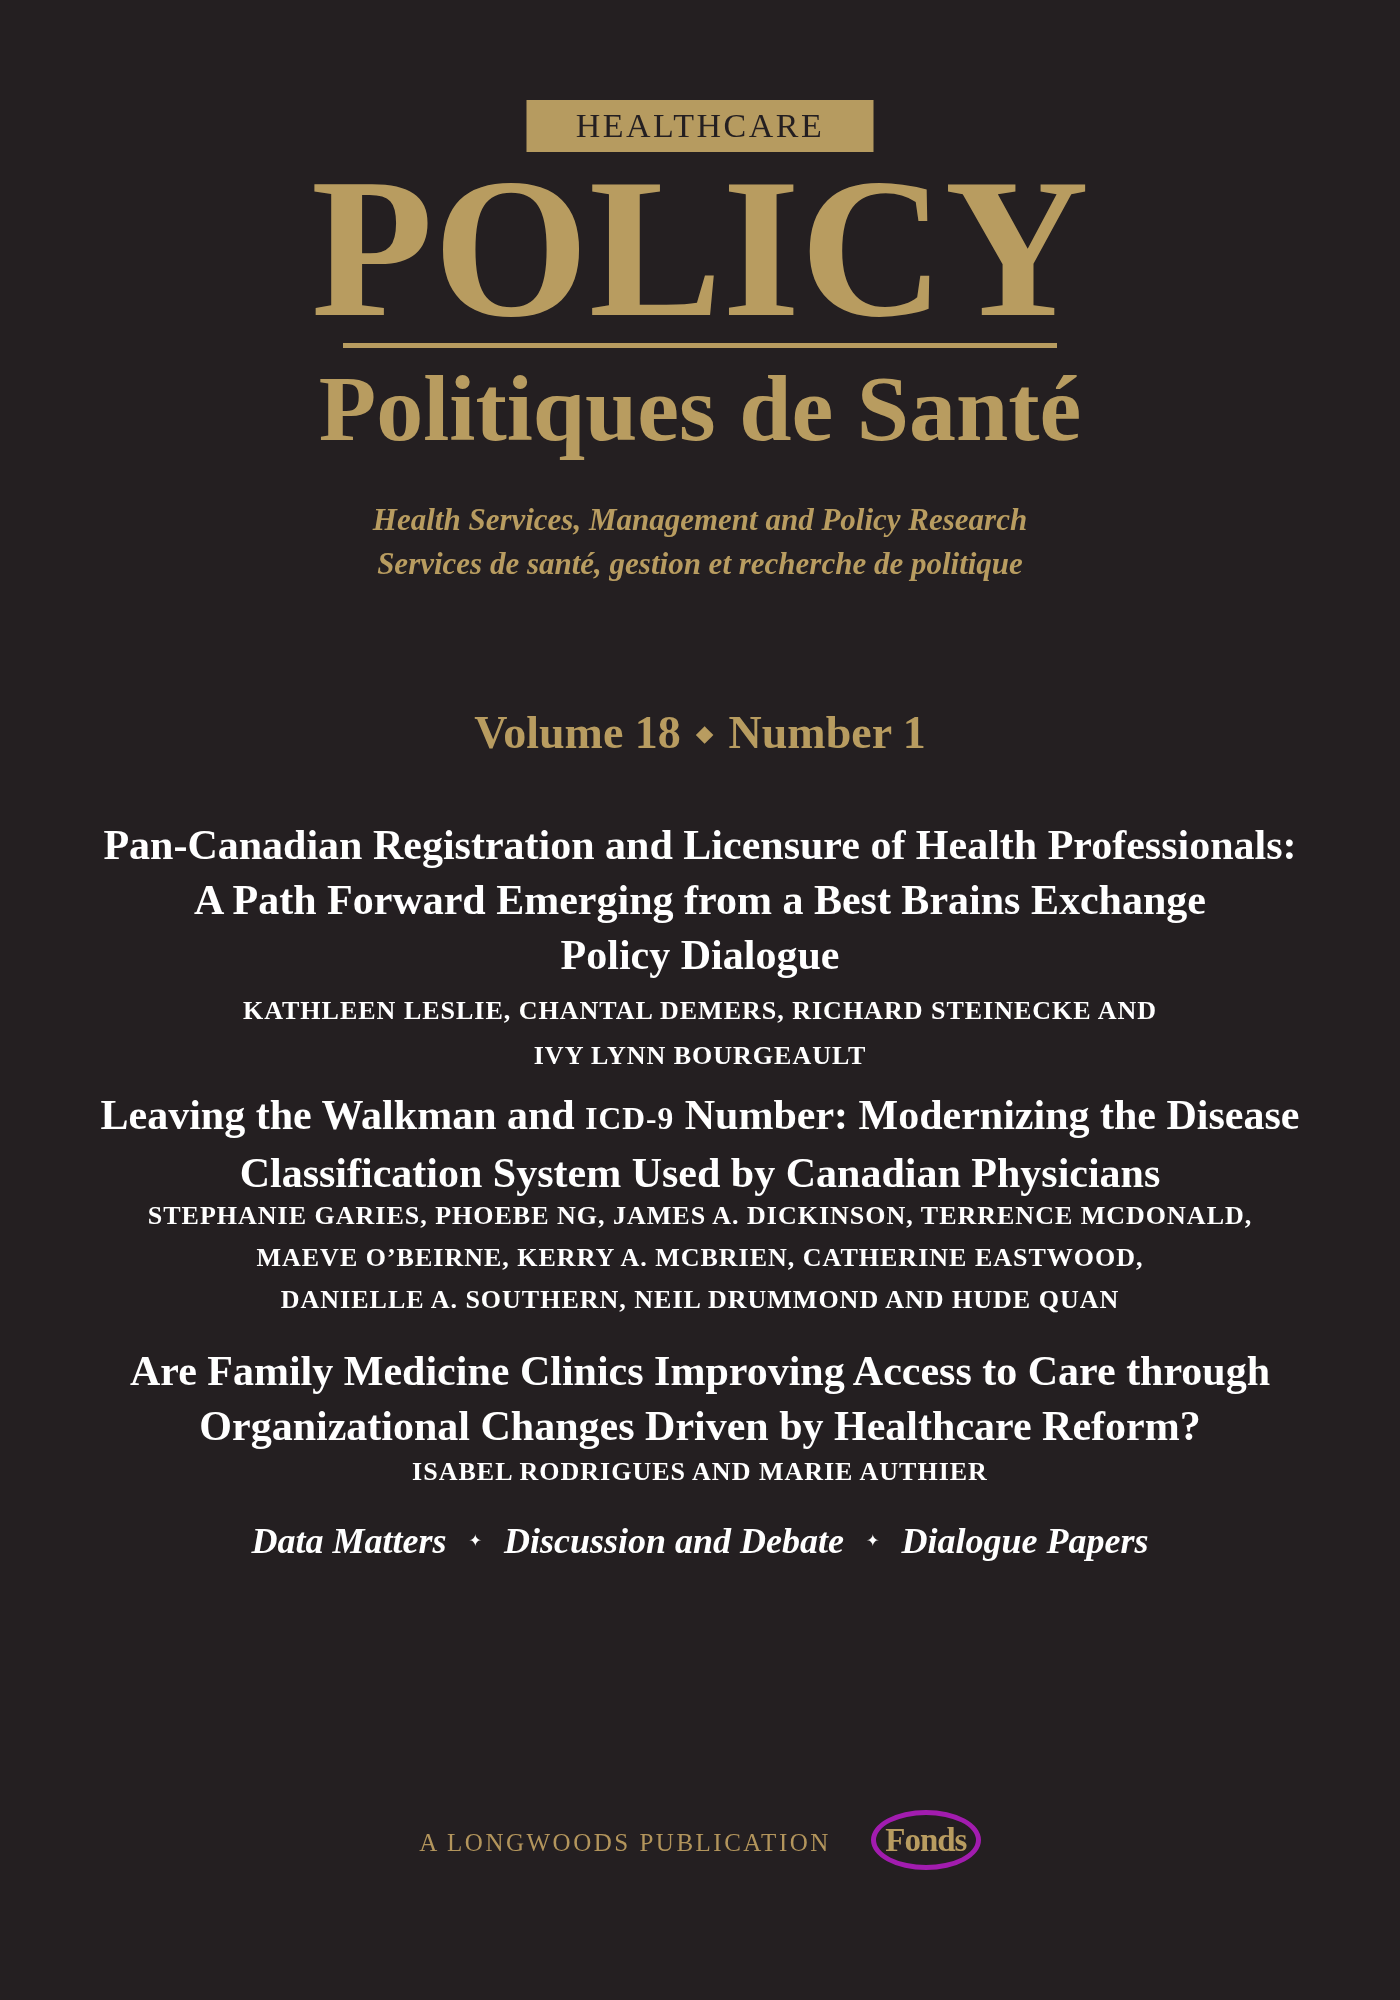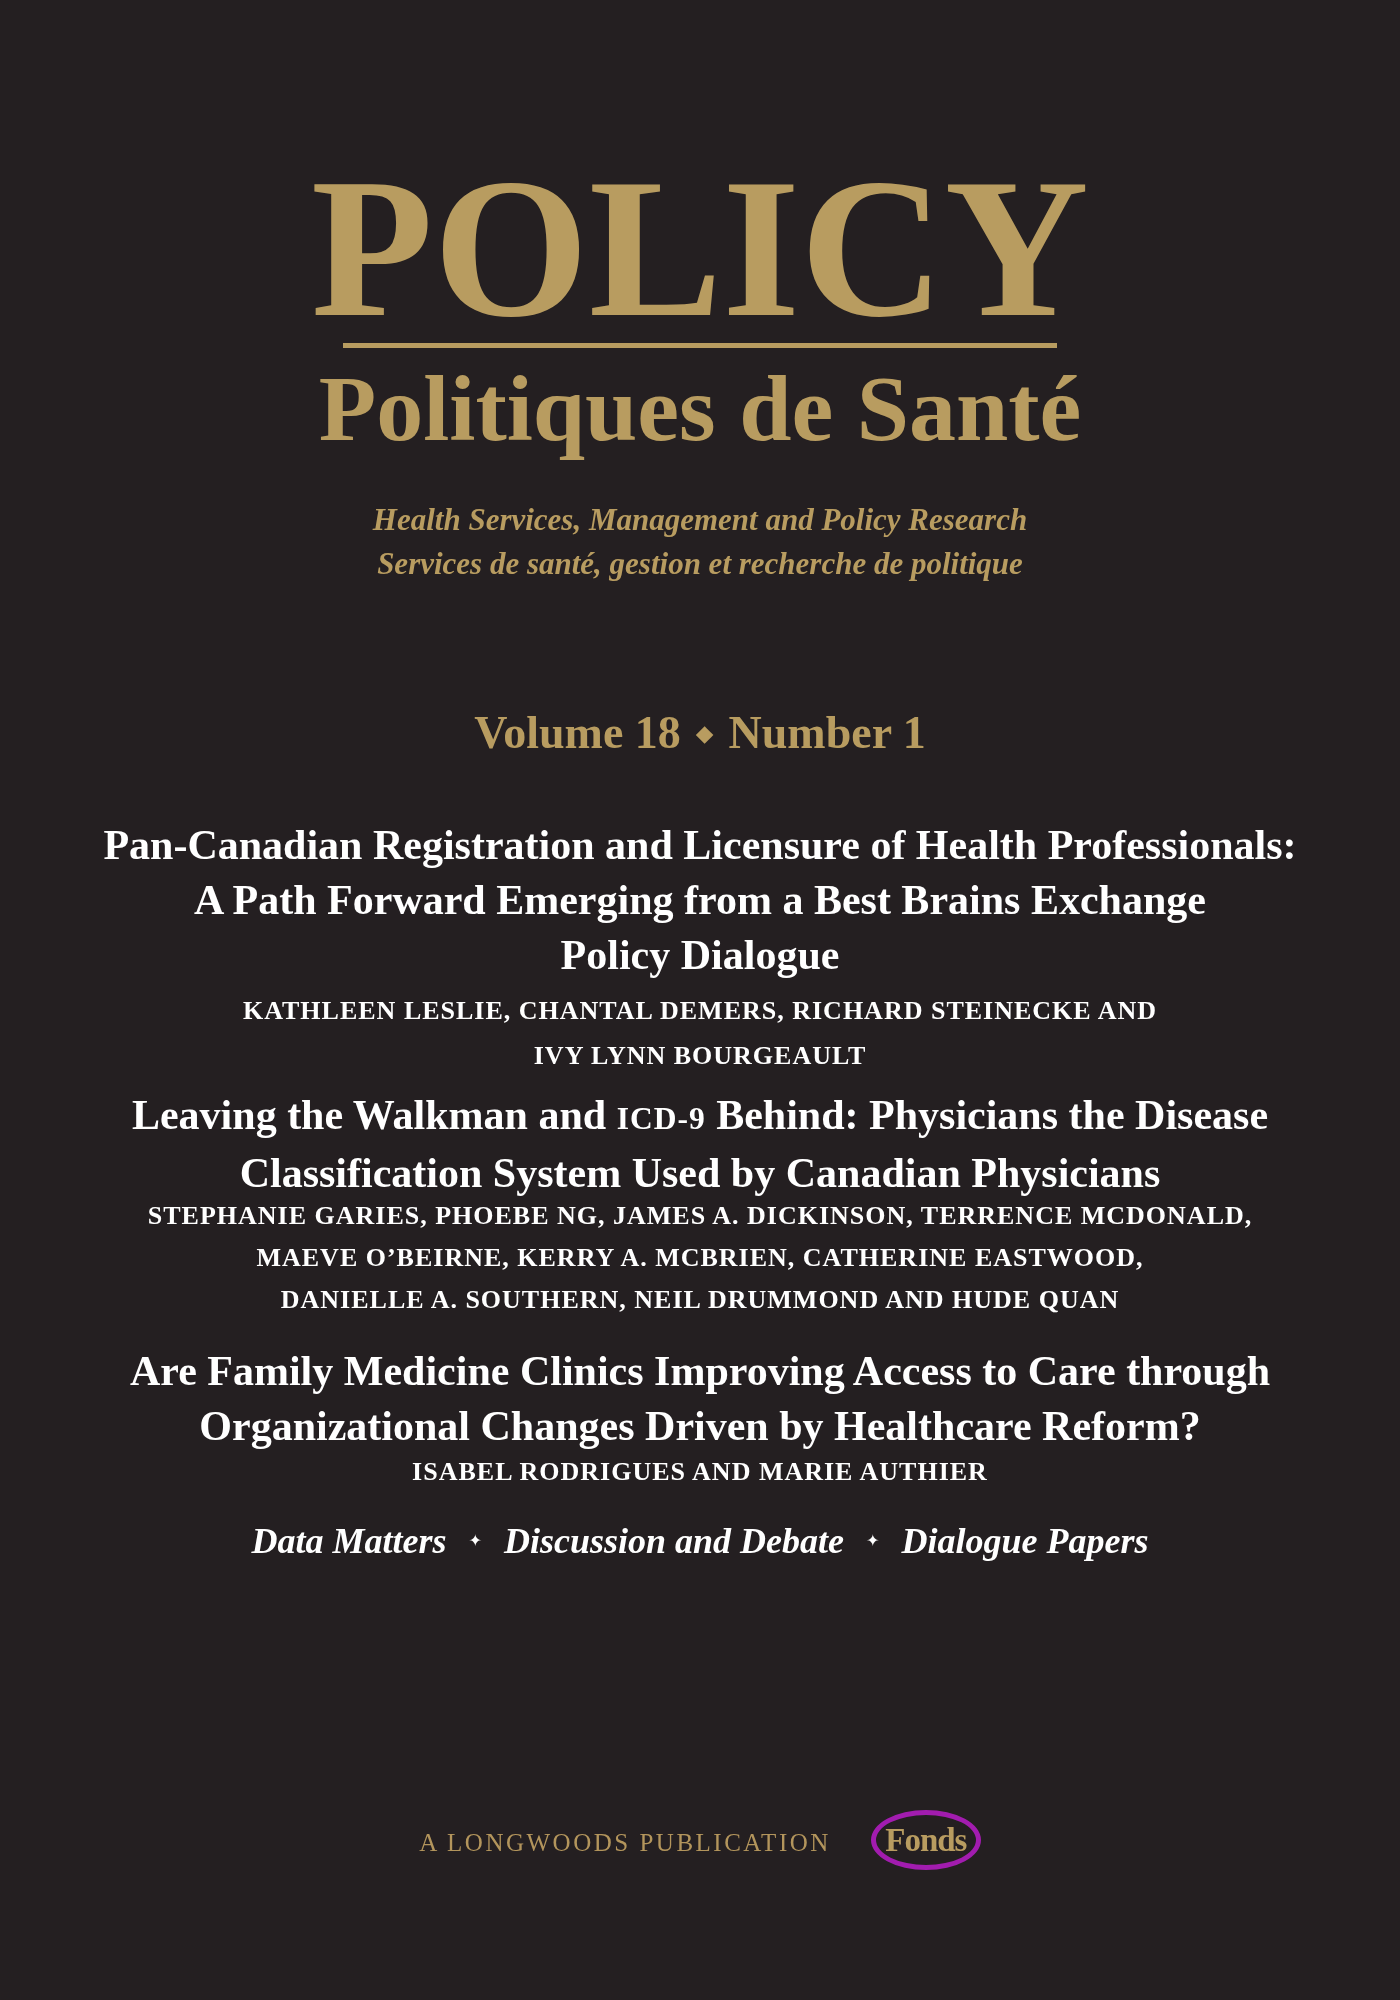--- a/index.html
+++ b/index.html
@@ -69,20 +69,23 @@
   }
   .fonds-logo span{
     color:#B89C60;font-size:33px;font-weight:bold;letter-spacing:-1px;line-height:1;
   }
 </style>
 </head>
 <body>
 
 <div class="cover">
 
+  <div class="masthead-box">
+    <span>HEALTHCARE</span>
+  </div>
 
   <div class="centered policy">POLICY</div>
 
   <div class="rule"></div>
 
   <div class="centered politiques">Politiques de Santé</div>
 
   <div class="centered taglines">
     <div>Health Services, Management and Policy Research</div>
     <div>Services de santé, gestion et recherche de politique</div>
@@ -96,21 +99,21 @@
     <div>Pan-Canadian Registration and Licensure of Health Professionals:</div>
     <div>A Path Forward Emerging from a Best Brains Exchange</div>
     <div>Policy Dialogue</div>
   </div>
   <div class="centered article-authors a1-authors">
     <div>KATHLEEN LESLIE, CHANTAL DEMERS, RICHARD STEINECKE AND</div>
     <div>IVY LYNN BOURGEAULT</div>
   </div>
 
   <div class="centered article-title a2-title">
-    <div><span>Leaving the Walkman and </span><span class="sc">ICD-9</span><span> Behind: Physicians the Disease</span></div>
+    <div><span>Leaving the Walkman and </span><span class="sc">ICD-9</span><span> Number: Modernizing the Disease</span></div>
     <div>Classification System Used by Canadian Physicians</div>
   </div>
   <div class="centered article-authors a2-authors">
     <div>STEPHANIE GARIES, PHOEBE NG, JAMES A. DICKINSON, TERRENCE MCDONALD,</div>
     <div>MAEVE O’BEIRNE, KERRY A. MCBRIEN, CATHERINE EASTWOOD,</div>
     <div>DANIELLE A. SOUTHERN, NEIL DRUMMOND AND HUDE QUAN</div>
   </div>
 
   <div class="centered article-title a3-title">
     <div>Are Family Medicine Clinics Improving Access to Care through</div>

